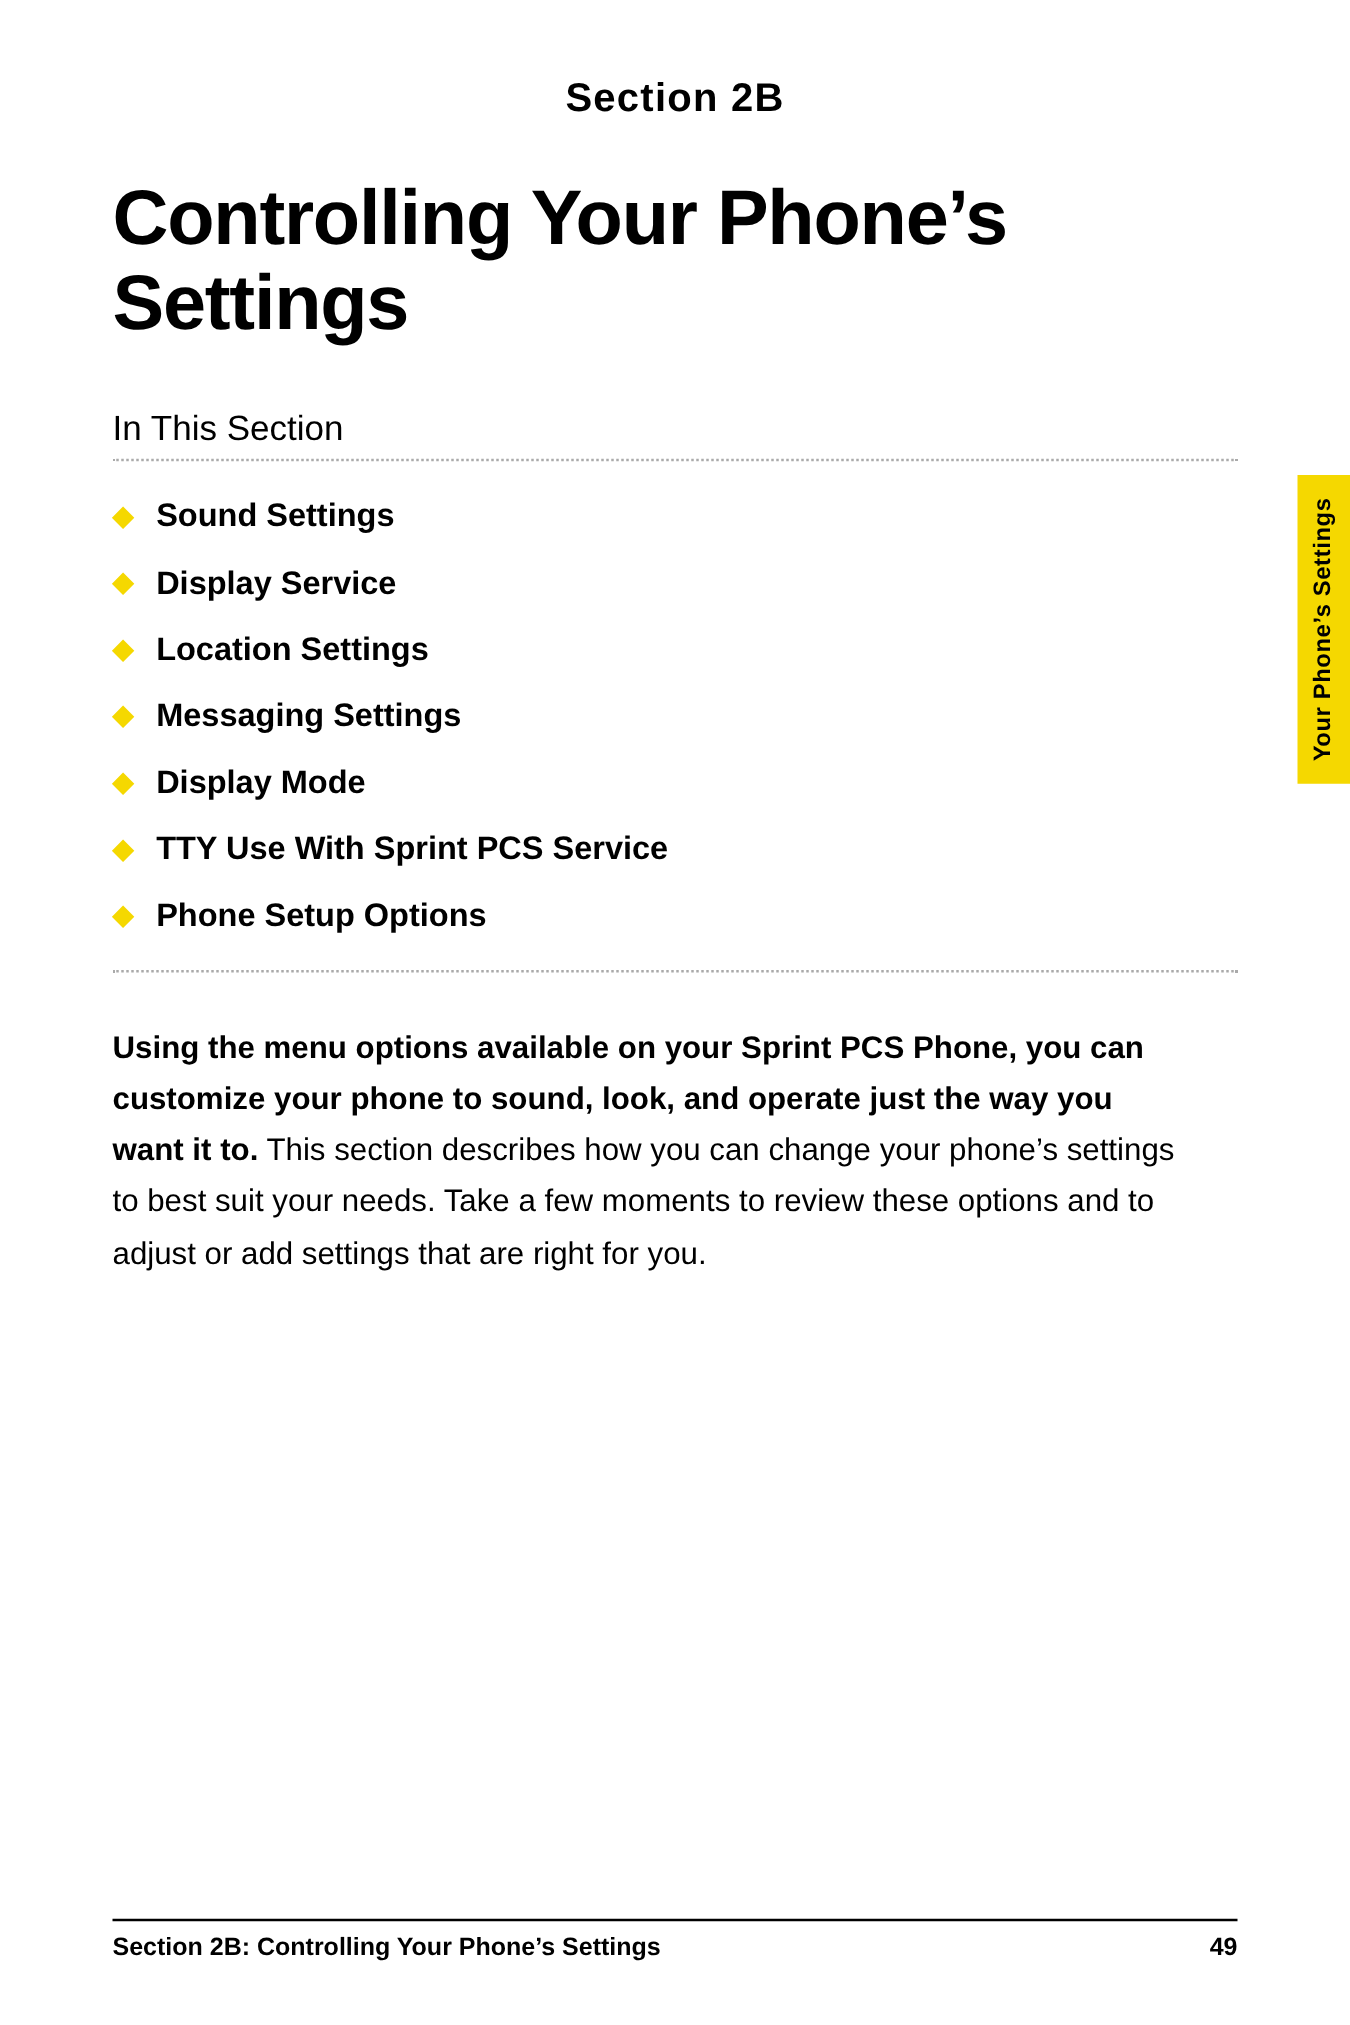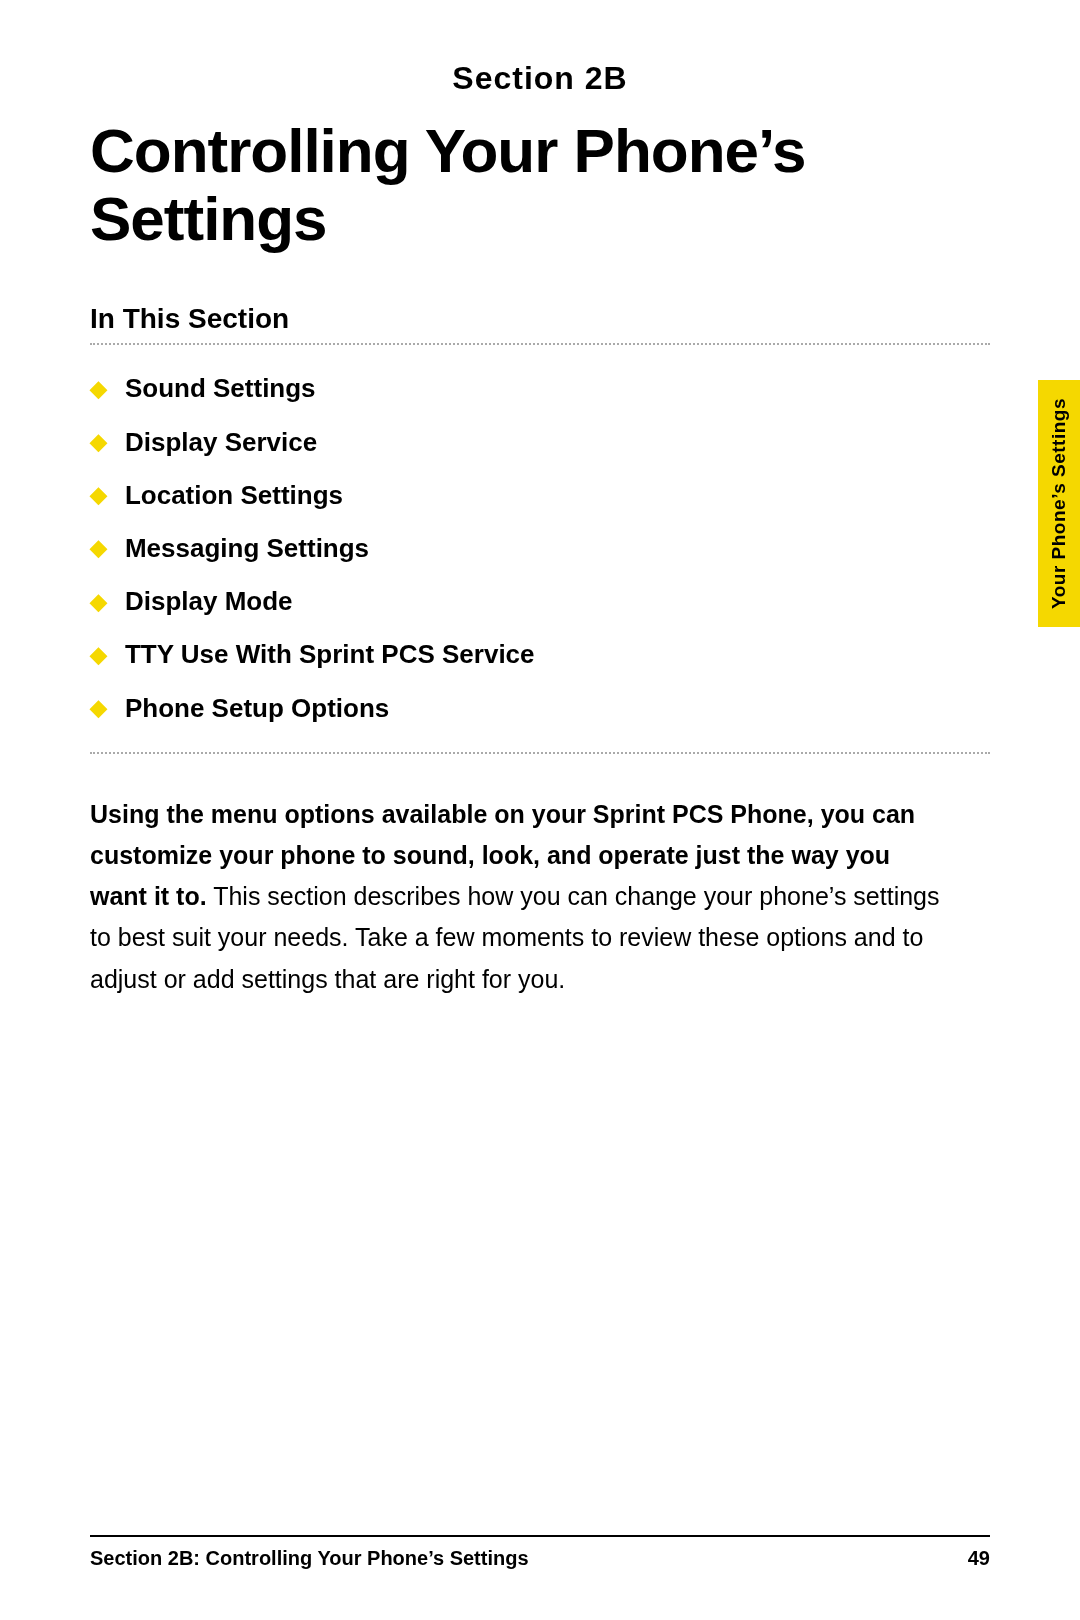--- a/index.html
+++ b/index.html
@@ -21,35 +21,35 @@
       width: 100%;
       height: 100%;
       position: relative;
       padding: 60px 90px 60px 90px;
     }
 
     .section-label {
       text-align: center;
       font-size: 32px;
       font-weight: bold;
-      margin-bottom: 20px;
+      margin-bottom: 44px;
       letter-spacing: 1px;
     }
 
     .page-title {
       font-size: 62px;
       font-weight: 900;
       line-height: 1.1;
       margin-bottom: 50px;
       letter-spacing: -1px;
     }
 
     .in-this-section-header {
       font-size: 28px;
-      font-weight: 700;
+      font-weight: 400;
       margin-bottom: 8px;
     }
 
     .dotted-line {
       border: none;
       border-top: 2px dotted #aaa;
       margin-bottom: 28px;
     }
 
     .toc-list {

